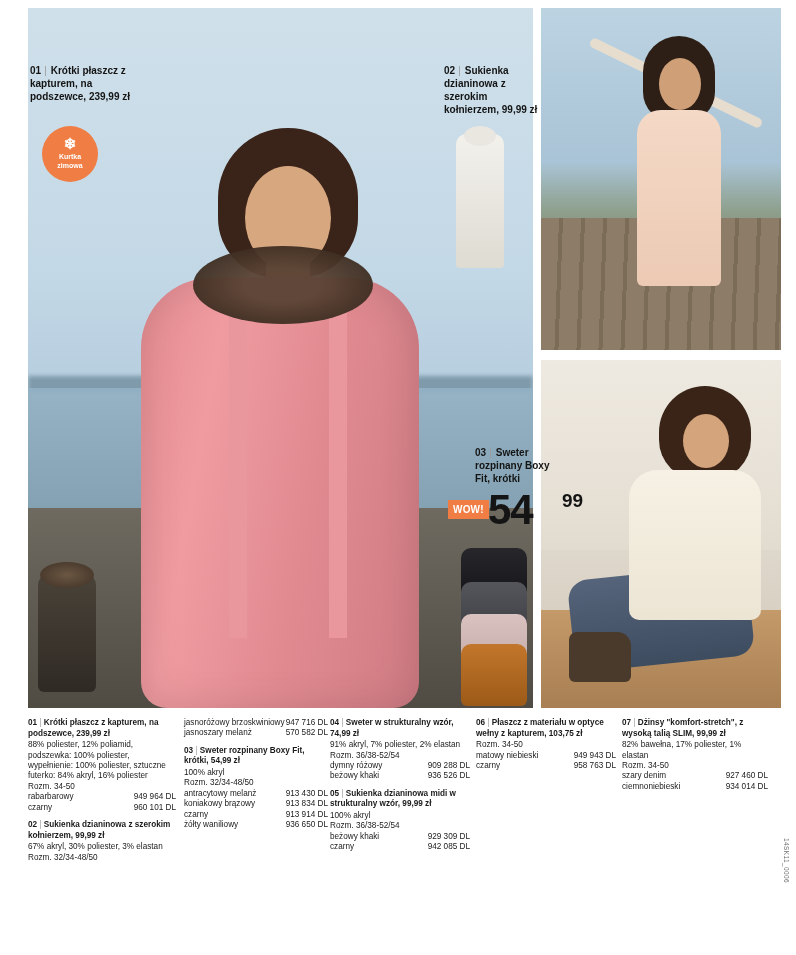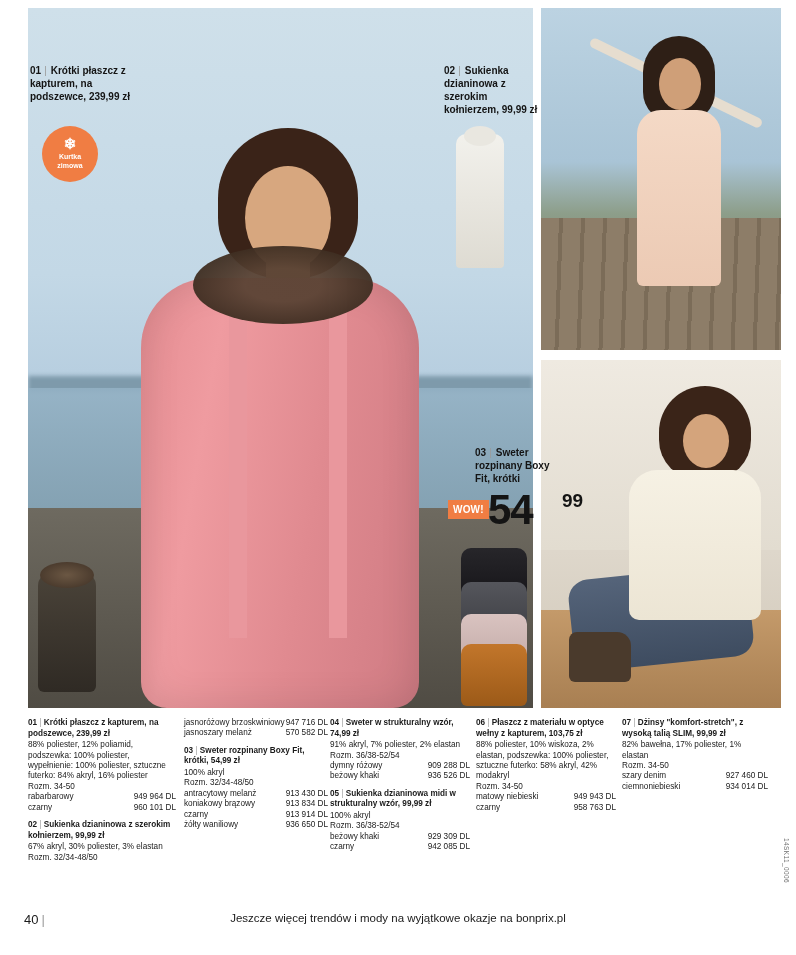--- a/index.html
+++ b/index.html
@@ -505,21 +505,20 @@
           <span>beżowy khaki</span>
           <span>929 309 DL</span>
         </div>
         <div class="row">
           <span>czarny</span>
           <span>942 085 DL</span>
         </div>
       </div>
     <div class="col" id="col-4">
         <h4><span>06</span><span class="bar-sep"> | </span><span>Płaszcz z materiału w optyce wełny z kapturem, 103,75 zł</span></h4>
-        <p>88% poliester, 10% wiskoza, 2% elastan, podszewka: 100% poliester, sztuczne futerko: 58% akryl, 42% modakryl</p>
         <p>Rozm. 34-50</p>
         <div class="row">
           <span>matowy niebieski</span>
           <span>949 943 DL</span>
         </div>
         <div class="row">
           <span>czarny</span>
           <span>958 763 DL</span>
         </div>
       </div>
@@ -531,22 +530,16 @@
           <span>szary denim</span>
           <span>927 460 DL</span>
         </div>
         <div class="row">
           <span>ciemnoniebieski</span>
           <span>934 014 DL</span>
         </div>
       </div>
   </div>
 
-  <div id="footer">
-    <div id="page-number">
-      <span>40</span><span class="bar">|</span>
-    </div>
-    <div id="footer-slogan">Jeszcze więcej trendów i mody na wyjątkowe okazje na bonprix.pl</div>
-  </div>
 
   <div id="side-code">14SK11_0006</div>
 
 </div>
 
 </body></html>

